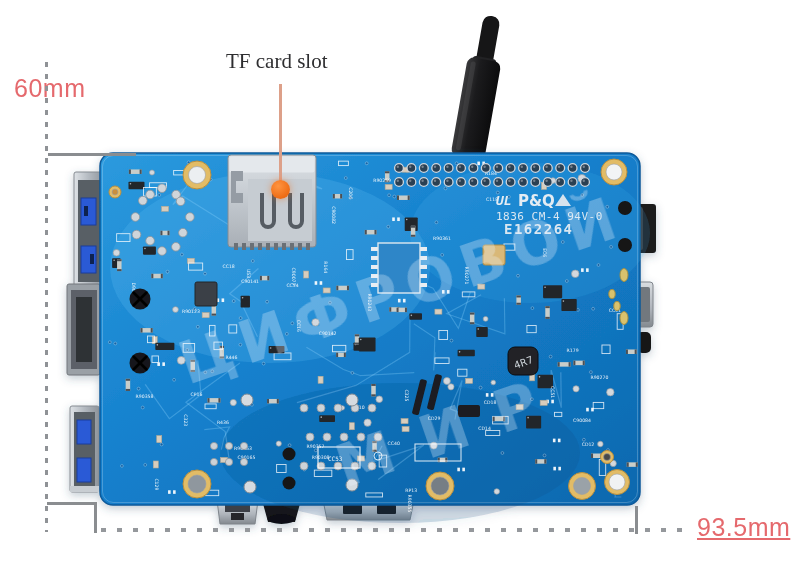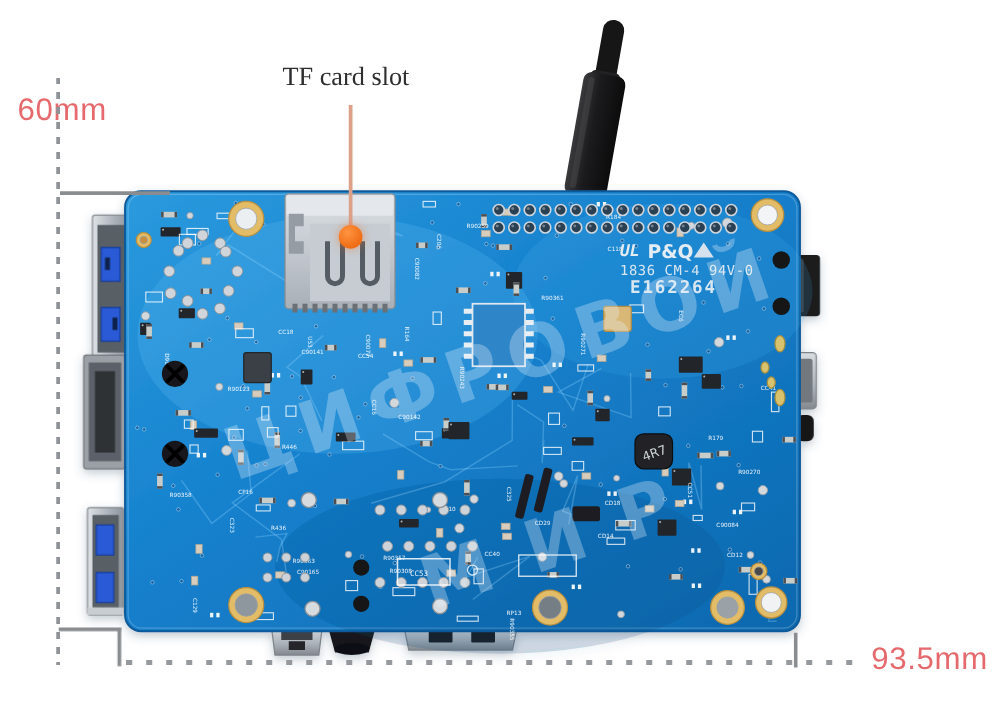--- a/index.html
+++ b/index.html
@@ -724,18 +724,18 @@
     </g>
   </svg>
 
   <div class="lbl lbl-dim" style="left:14px;top:30px;color:#e5696d;margin-top:44px;">60mm</div>
   <div class="vdash" style="left:45px;top:62px;height:470px;"></div>
   <div class="tick" style="left:48px;top:153px;width:88px;height:3px;"></div>
   <div class="tick" style="left:47px;top:502px;width:50px;height:3px;"></div>
   <div class="tick" style="left:94px;top:502px;width:3px;height:31px;"></div>
   <div class="hdash" style="left:101px;top:528px;width:588px;"></div>
   <div class="tick" style="left:635px;top:506px;width:3px;height:28px;"></div>
-  <div class="lbl lbl-dim" style="left:697px;top:513px;color:#e5696d;">93.5mm</div>
+  <div class="lbl lbl-dim" style="left:697px;top:513px;color:#e5696d;text-decoration:underline;">93.5mm</div>
 
   <div class="lbl lbl-callout" style="left:226px;top:49px;">TF card slot</div>
   <div class="pointer-line" style="left:279px;top:84px;height:100px;"></div>
   <div class="pointer-dot" style="left:271px;top:180px;"></div>
 </div>
 
 </body></html>

